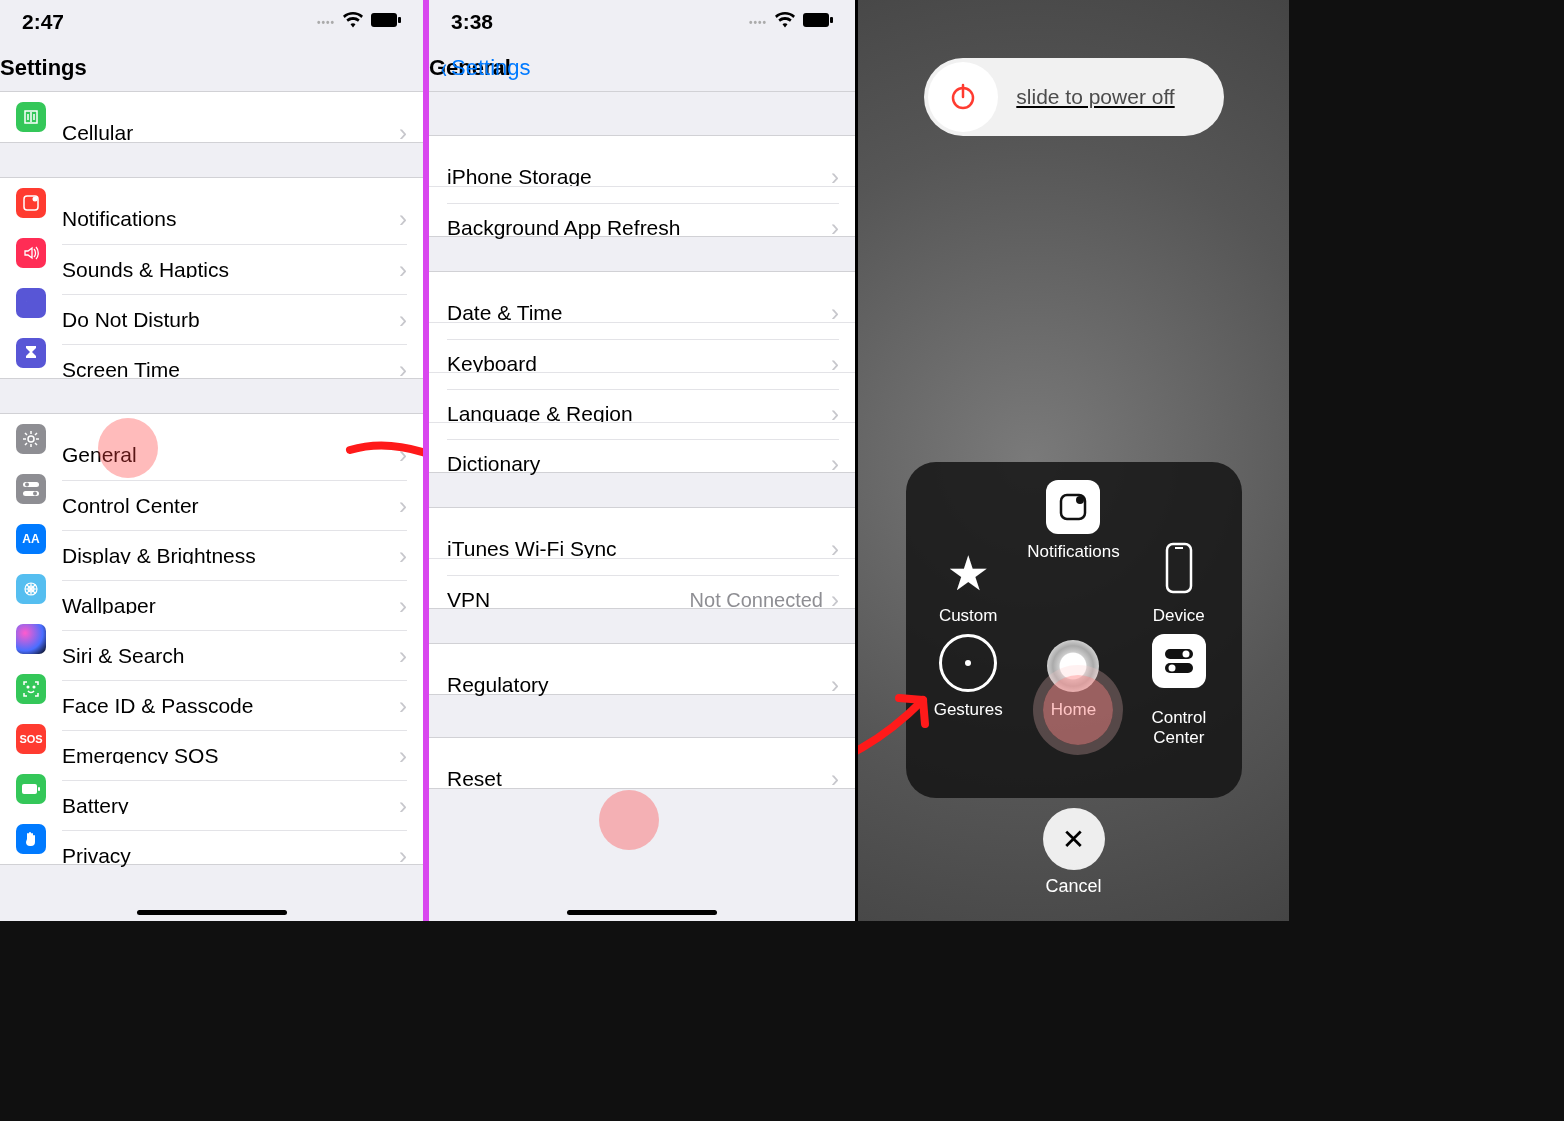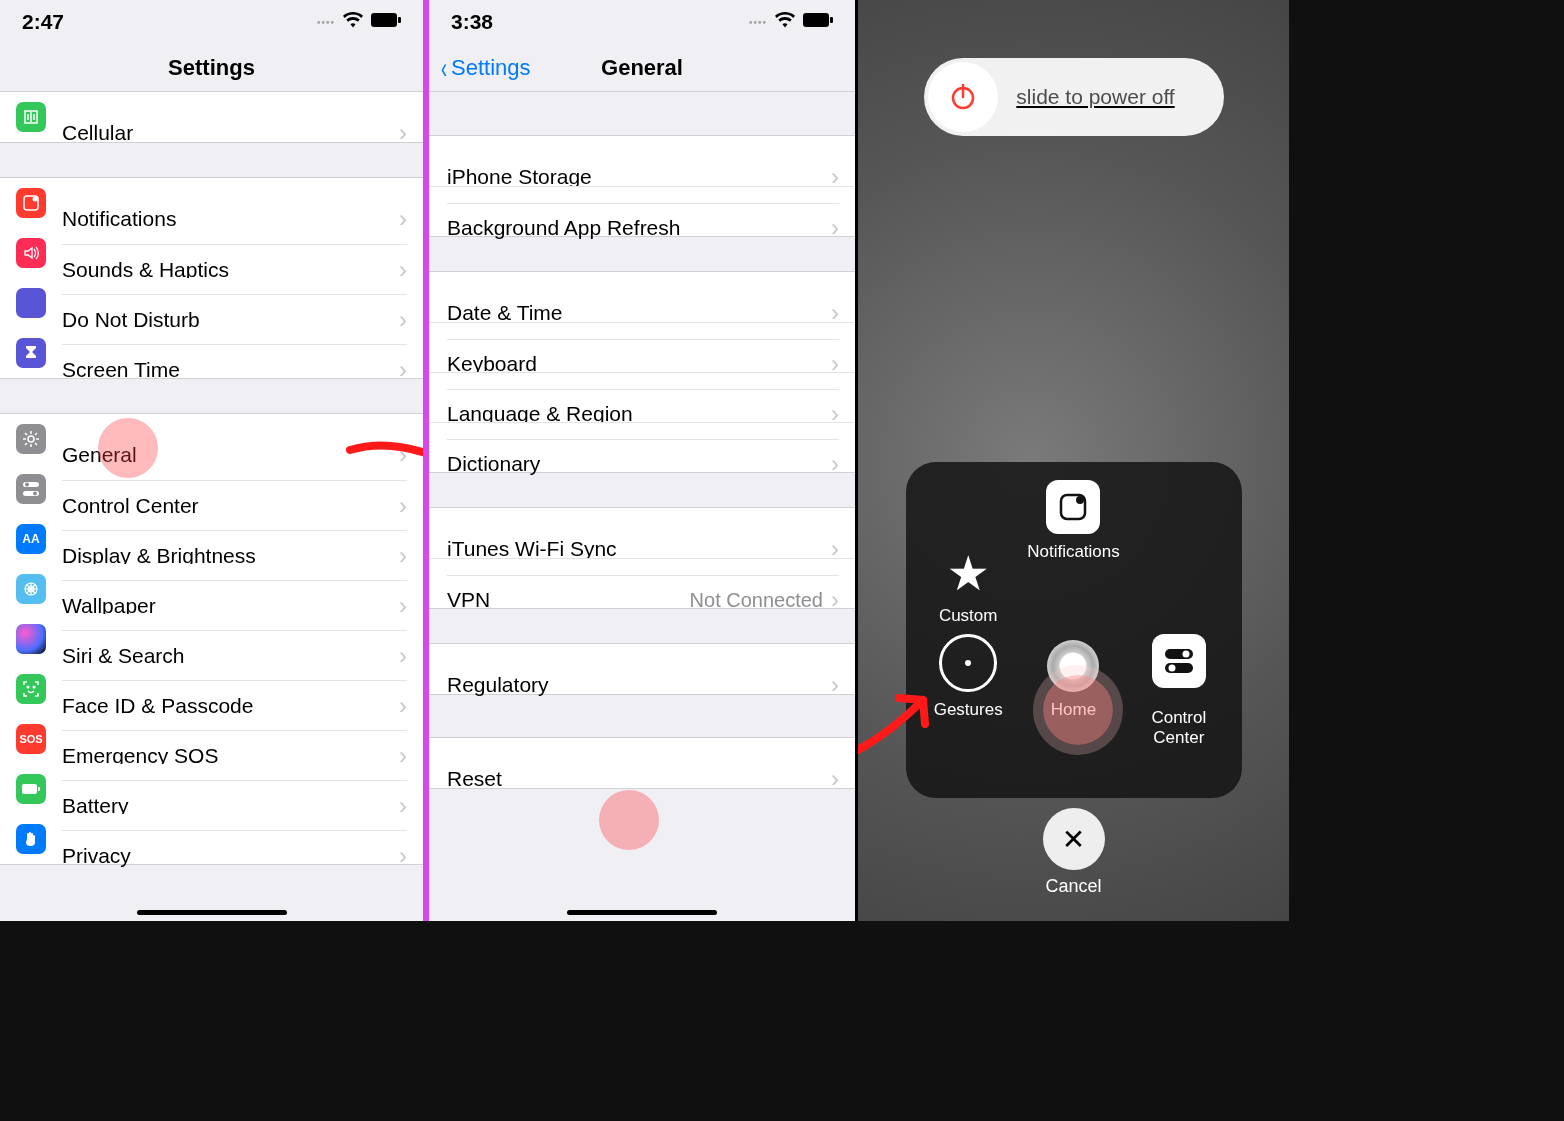--- a/index.html
+++ b/index.html
@@ -4,21 +4,21 @@
 <style>
 *{box-sizing:border-box;margin:0;padding:0;font-family:-apple-system,BlinkMacSystemFont,"Helvetica Neue",Arial,sans-serif;}
 body{background:#101010;display:flex;width:1289px;height:921px;overflow:hidden;}
 .col{position:relative;height:100%;background:#efeff4;overflow:hidden;}
 .col1{width:429px;border-right:6px solid #d946ef;}
 .col2{width:429px;border-right:3px solid #000;}
 .col3{flex:1;background:radial-gradient(circle at 40% 50%,#7a7a7a 0%,#565656 60%,#454545 100%);}
 .status-bar{height:44px;display:flex;align-items:center;justify-content:space-between;padding:0 22px 0 22px;font-weight:600;font-size:21px;color:#000;}
 .sb-right{display:flex;align-items:center;gap:8px;font-size:16px;}
 .dots{color:#aaa;letter-spacing:1px;font-size:10px;}
-.nav{height:48px;display:flex;align-items:center;justify-content:center;position:relative;border-bottom:1px solid #d1d1d5;}
+.nav{height:48px;display:flex;align-items:center;justify-content:flex-start;position:relative;border-bottom:1px solid #d1d1d5;}
 .nav-title{font-size:22px;font-weight:700;color:#000;}
 .nav-back{position:absolute;left:10px;display:flex;align-items:center;color:#007aff;font-size:22px;gap:2px;}
 .nav-back .chev{font-size:30px;line-height:0;transform:scaleX(.6);}
 .sep{height:36px;background:#efeff4;border-top:1px solid #d1d1d5;border-bottom:1px solid #d1d1d5;}
 .row{display:flex;align-items:center;height:50px;background:#fff;padding:0 16px;position:relative;}
 .row+.row .label-wrap{border-top:1px solid #e3e3e7;}
 .row .icon{width:30px;height:30px;border-radius:7px;margin-right:16px;display:flex;align-items:center;justify-content:center;color:#fff;flex-shrink:0;}
 .label-wrap{flex:1;height:100%;display:flex;align-items:center;justify-content:space-between;margin-top:32px;}
 .row-label{font-size:21px;color:#000;}
 .row-value{font-size:20px;color:#8e8e93;margin-right:8px;}
@@ -363,20 +363,27 @@
             <rect x="4" y="4" width="24" height="24" rx="6" fill="none" stroke="#111" stroke-width="2.5"></rect>
             <circle cx="23" cy="9" r="4" fill="#111"></circle>
           </svg>
         </div>
       <span class="at-label">Notifications</span>
     </div>
     <div class="at-item" style="grid-column:1;grid-row:1;justify-content:flex-end;padding-bottom:8px;">
       <span class="star">★</span>
       <span class="at-label">Custom</span>
     </div>
+    <div class="at-item" style="grid-column:3;grid-row:1;justify-content:flex-end;padding-bottom:8px;">
+      <div><svg width="32" height="52" viewBox="0 0 32 52">
+            <rect x="4" y="2" width="24" height="48" rx="6" fill="none" stroke="#fff" stroke-width="2.5"></rect>
+            <line x1="12" y1="6" x2="20" y2="6" stroke="#fff" stroke-width="2"></line>
+          </svg></div>
+      <span class="at-label">Device</span>
+    </div>
     <div class="at-item" style="grid-column:1;grid-row:2;">
       <div class="at-icon round">
           <svg width="8" height="8">
             <circle cx="4" cy="4" r="3" fill="#fff"></circle>
           </svg>
         </div>
       <span class="at-label">Gestures</span>
     </div>
     <div class="at-item" style="grid-column:2;grid-row:2;">
       <div class="at-home"></div>

